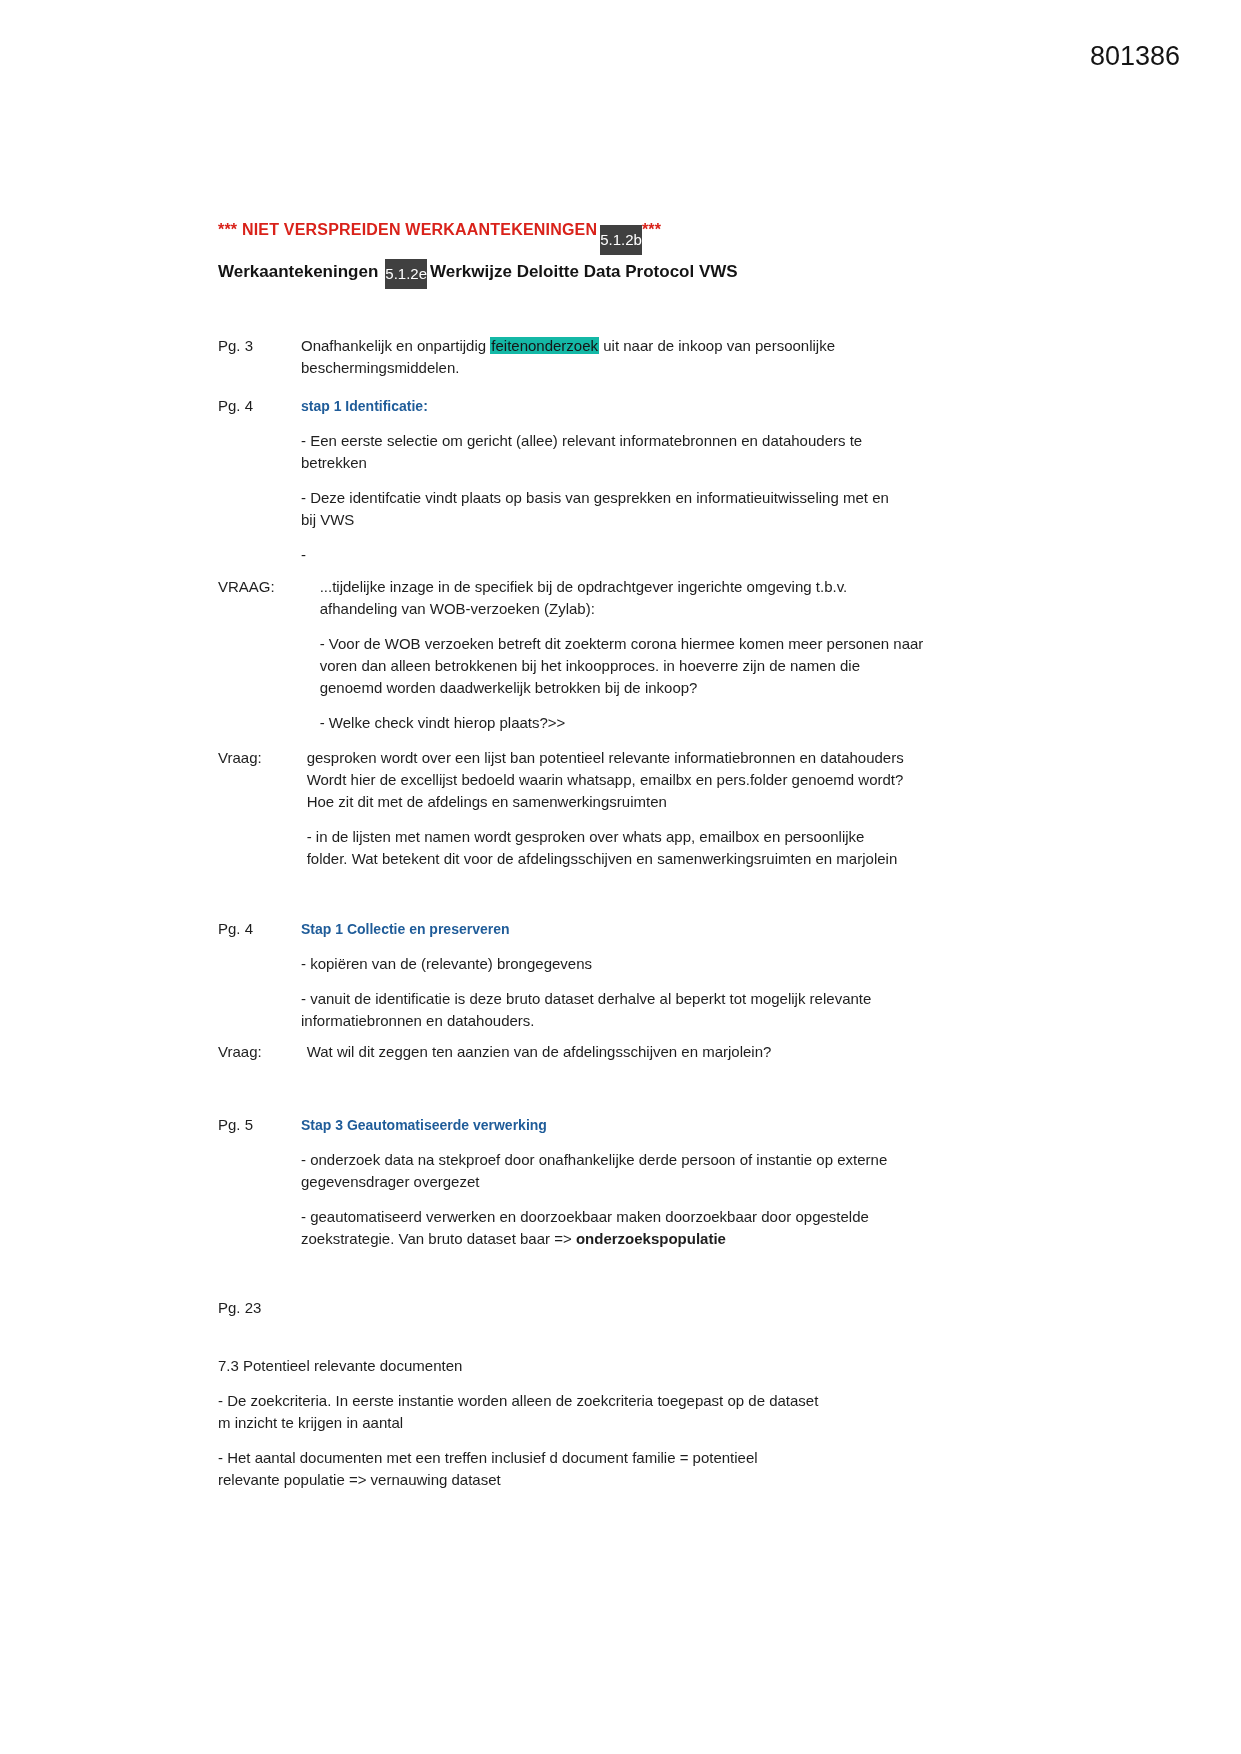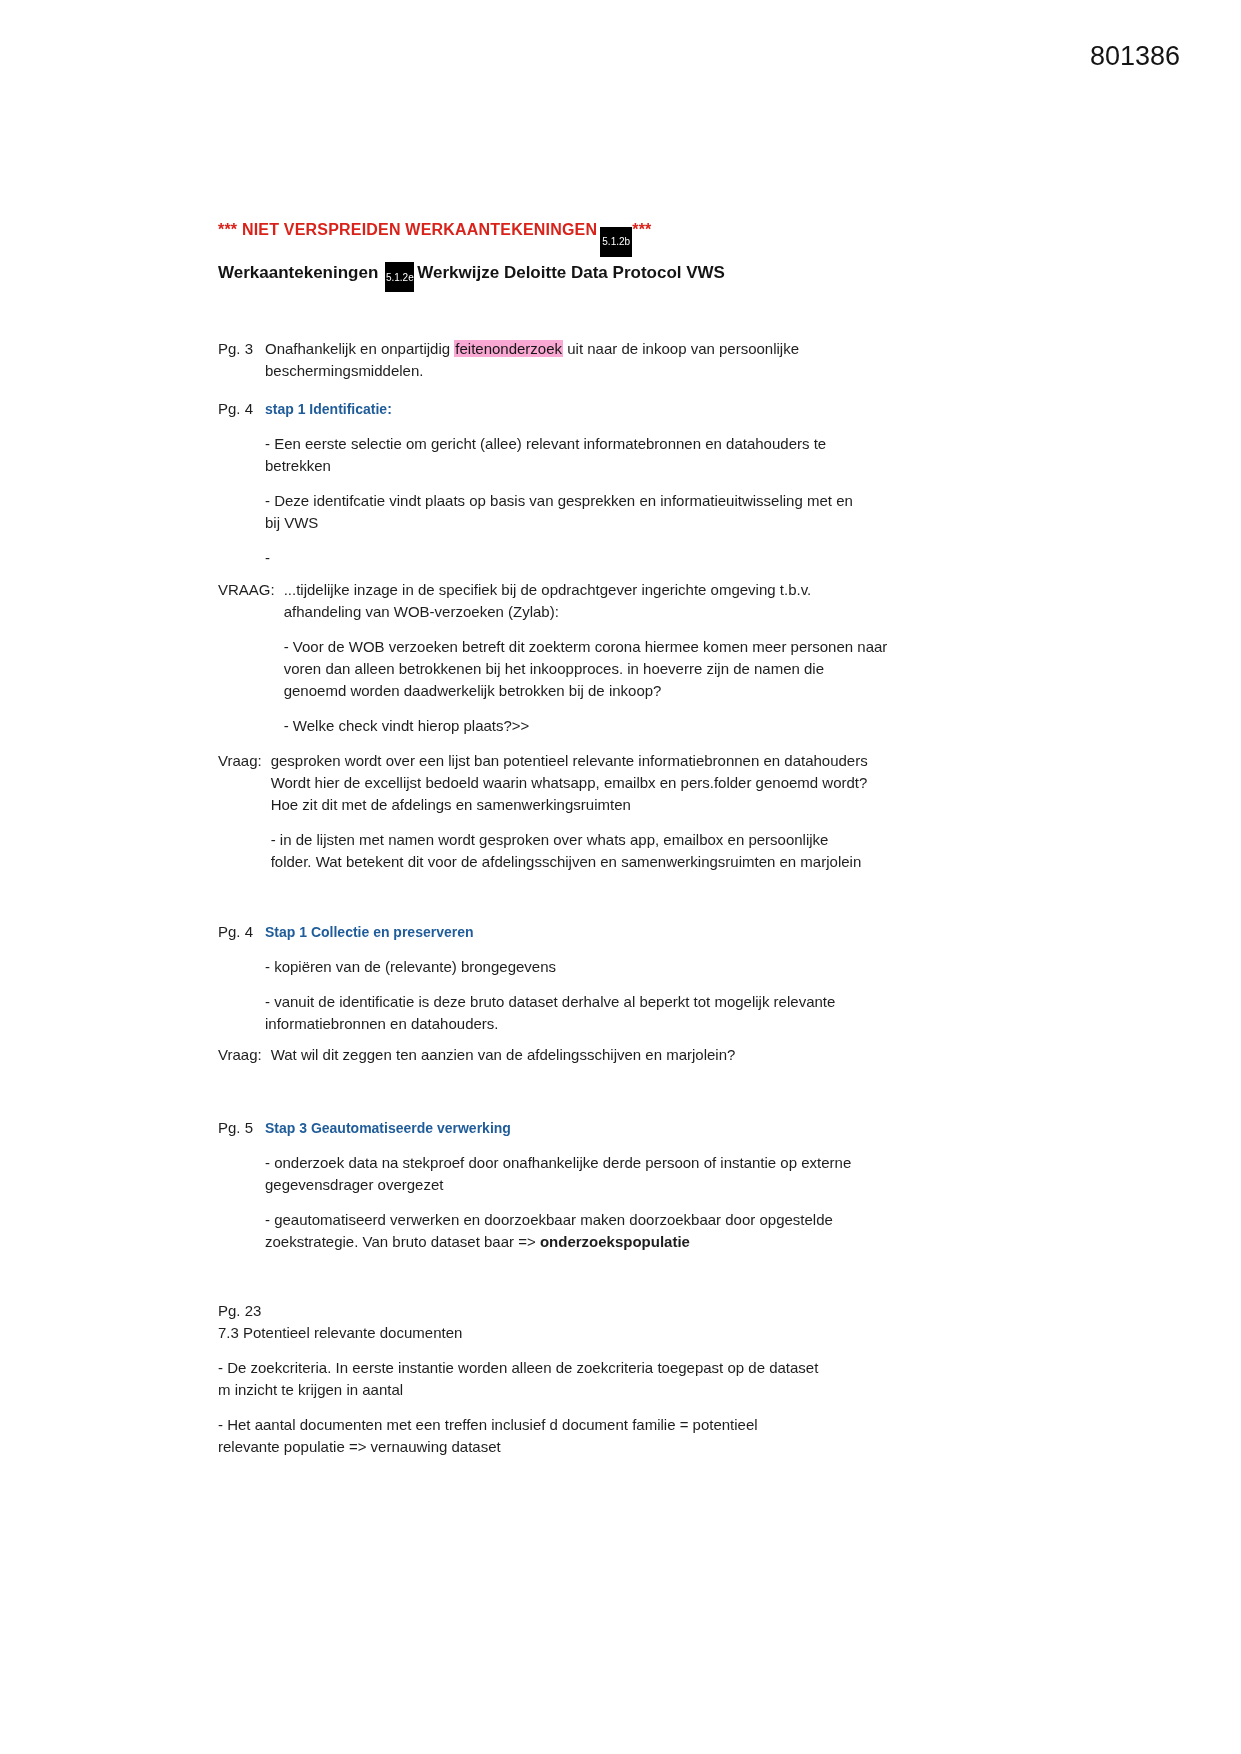--- a/index.html
+++ b/index.html
@@ -18,34 +18,34 @@
   .warning {
     color:#d9221a; font-weight:bold; font-size:16px; line-height:22px;
     letter-spacing:0.2px; white-space:nowrap;
   }
   .doc-title {
     margin-top:4px; font-weight:bold; font-size:17px; line-height:24px; color:#141414;
     white-space:nowrap;
   }
   .redaction {
     display:inline-flex; align-items:center; justify-content:center;
-    background:#000000; color:#ffffff; font-weight:normal;
-    font-size:10px; line-height:9px; letter-spacing:0;
+    background:#404040; color:#ffffff; font-weight:normal;
+    font-size:15px; line-height:9px; letter-spacing:0;
   }
   .redaction.lg { min-width:32px; height:30px; vertical-align:-10px; margin-left:3px; }
   .redaction.sm { min-width:29px; height:30px; vertical-align:-3px; margin:0 3px 0 7px; }
 
-  .row { display:flex; align-items:flex-start; }
+  .row { display:flex; align-items:flex-start;gap:36px; }
   .row-label { min-width:38px; margin-right:9px; flex-shrink:0; white-space:nowrap; }
   .row-body { flex:1; min-width:0; }
   .row-body > * + * { margin-top:13px; }
 
   .para { white-space:pre-line; }
   .heading { color:#1f5c99; font-weight:bold; font-size:14px; }
-  .hl { background:#f9a8d4; color:#151515; padding:0 1px; }
+  .hl { background:#14b8a6; color:#151515; padding:0 1px; }
   .b { font-weight:bold; }
 
   .s0 { margin-top:46px; }
   .s1 { margin-top:16px; }
   .s2 { margin-top:10px; }
   .s3 { margin-top:13px; }
   .s4 { margin-top:48px; }
   .s5 { margin-top:9px; }
   .s6 { margin-top:51px;justify-content:space-between; }
   .s7 { margin-top:47px;flex-direction:column; }

